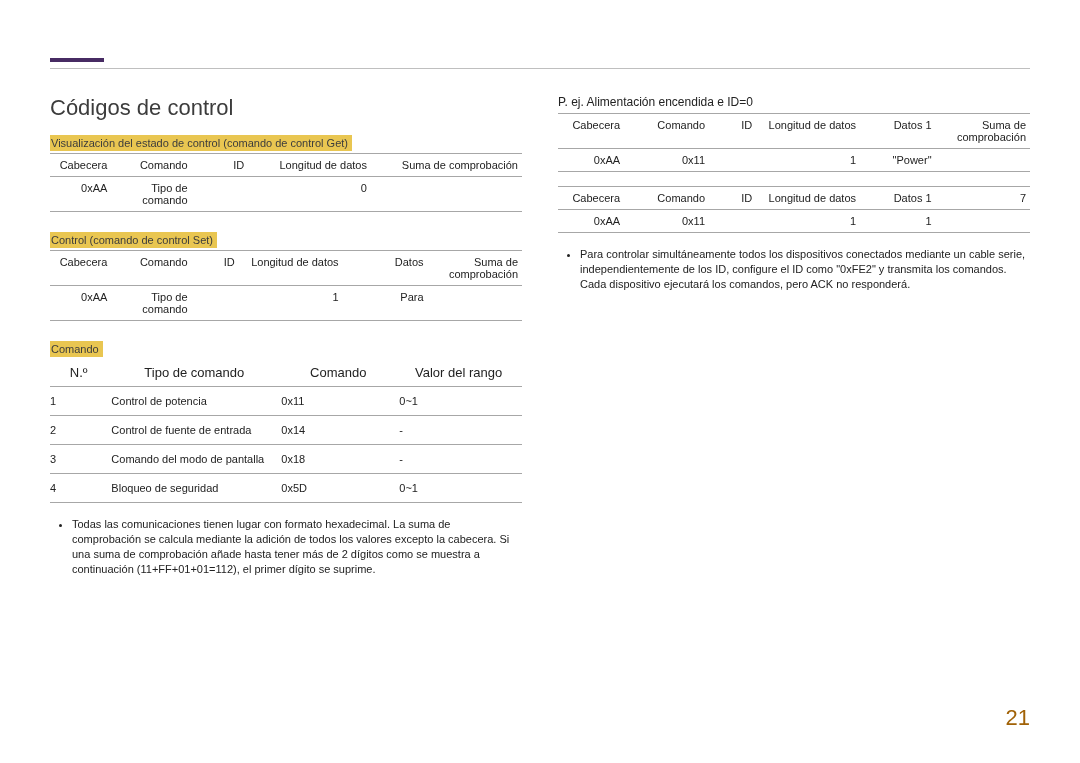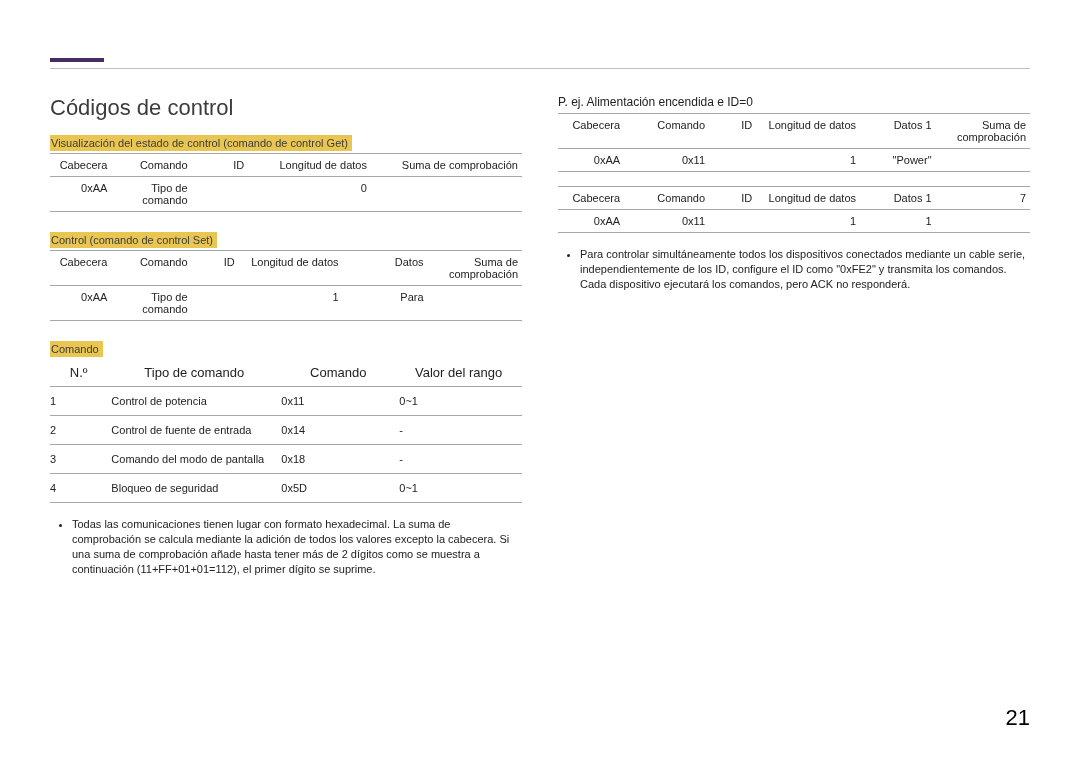--- a/index.html
+++ b/index.html
@@ -96,21 +96,21 @@
   }
   .ex-label {
     font-size: 12px;
     margin-bottom: 4px;
   }
   .page-num {
     position: absolute;
     right: 50px;
     bottom: 32px;
     font-size: 22px;
-    color: #000000;
+    color: #a16207;
     font-weight: 300;
   }
   .col-right .tbl { margin-bottom: 14px; }
 </style>
 </head>
 <body>
 
 <div class="top-accent"></div>
 <div class="top-rule"></div>
 

